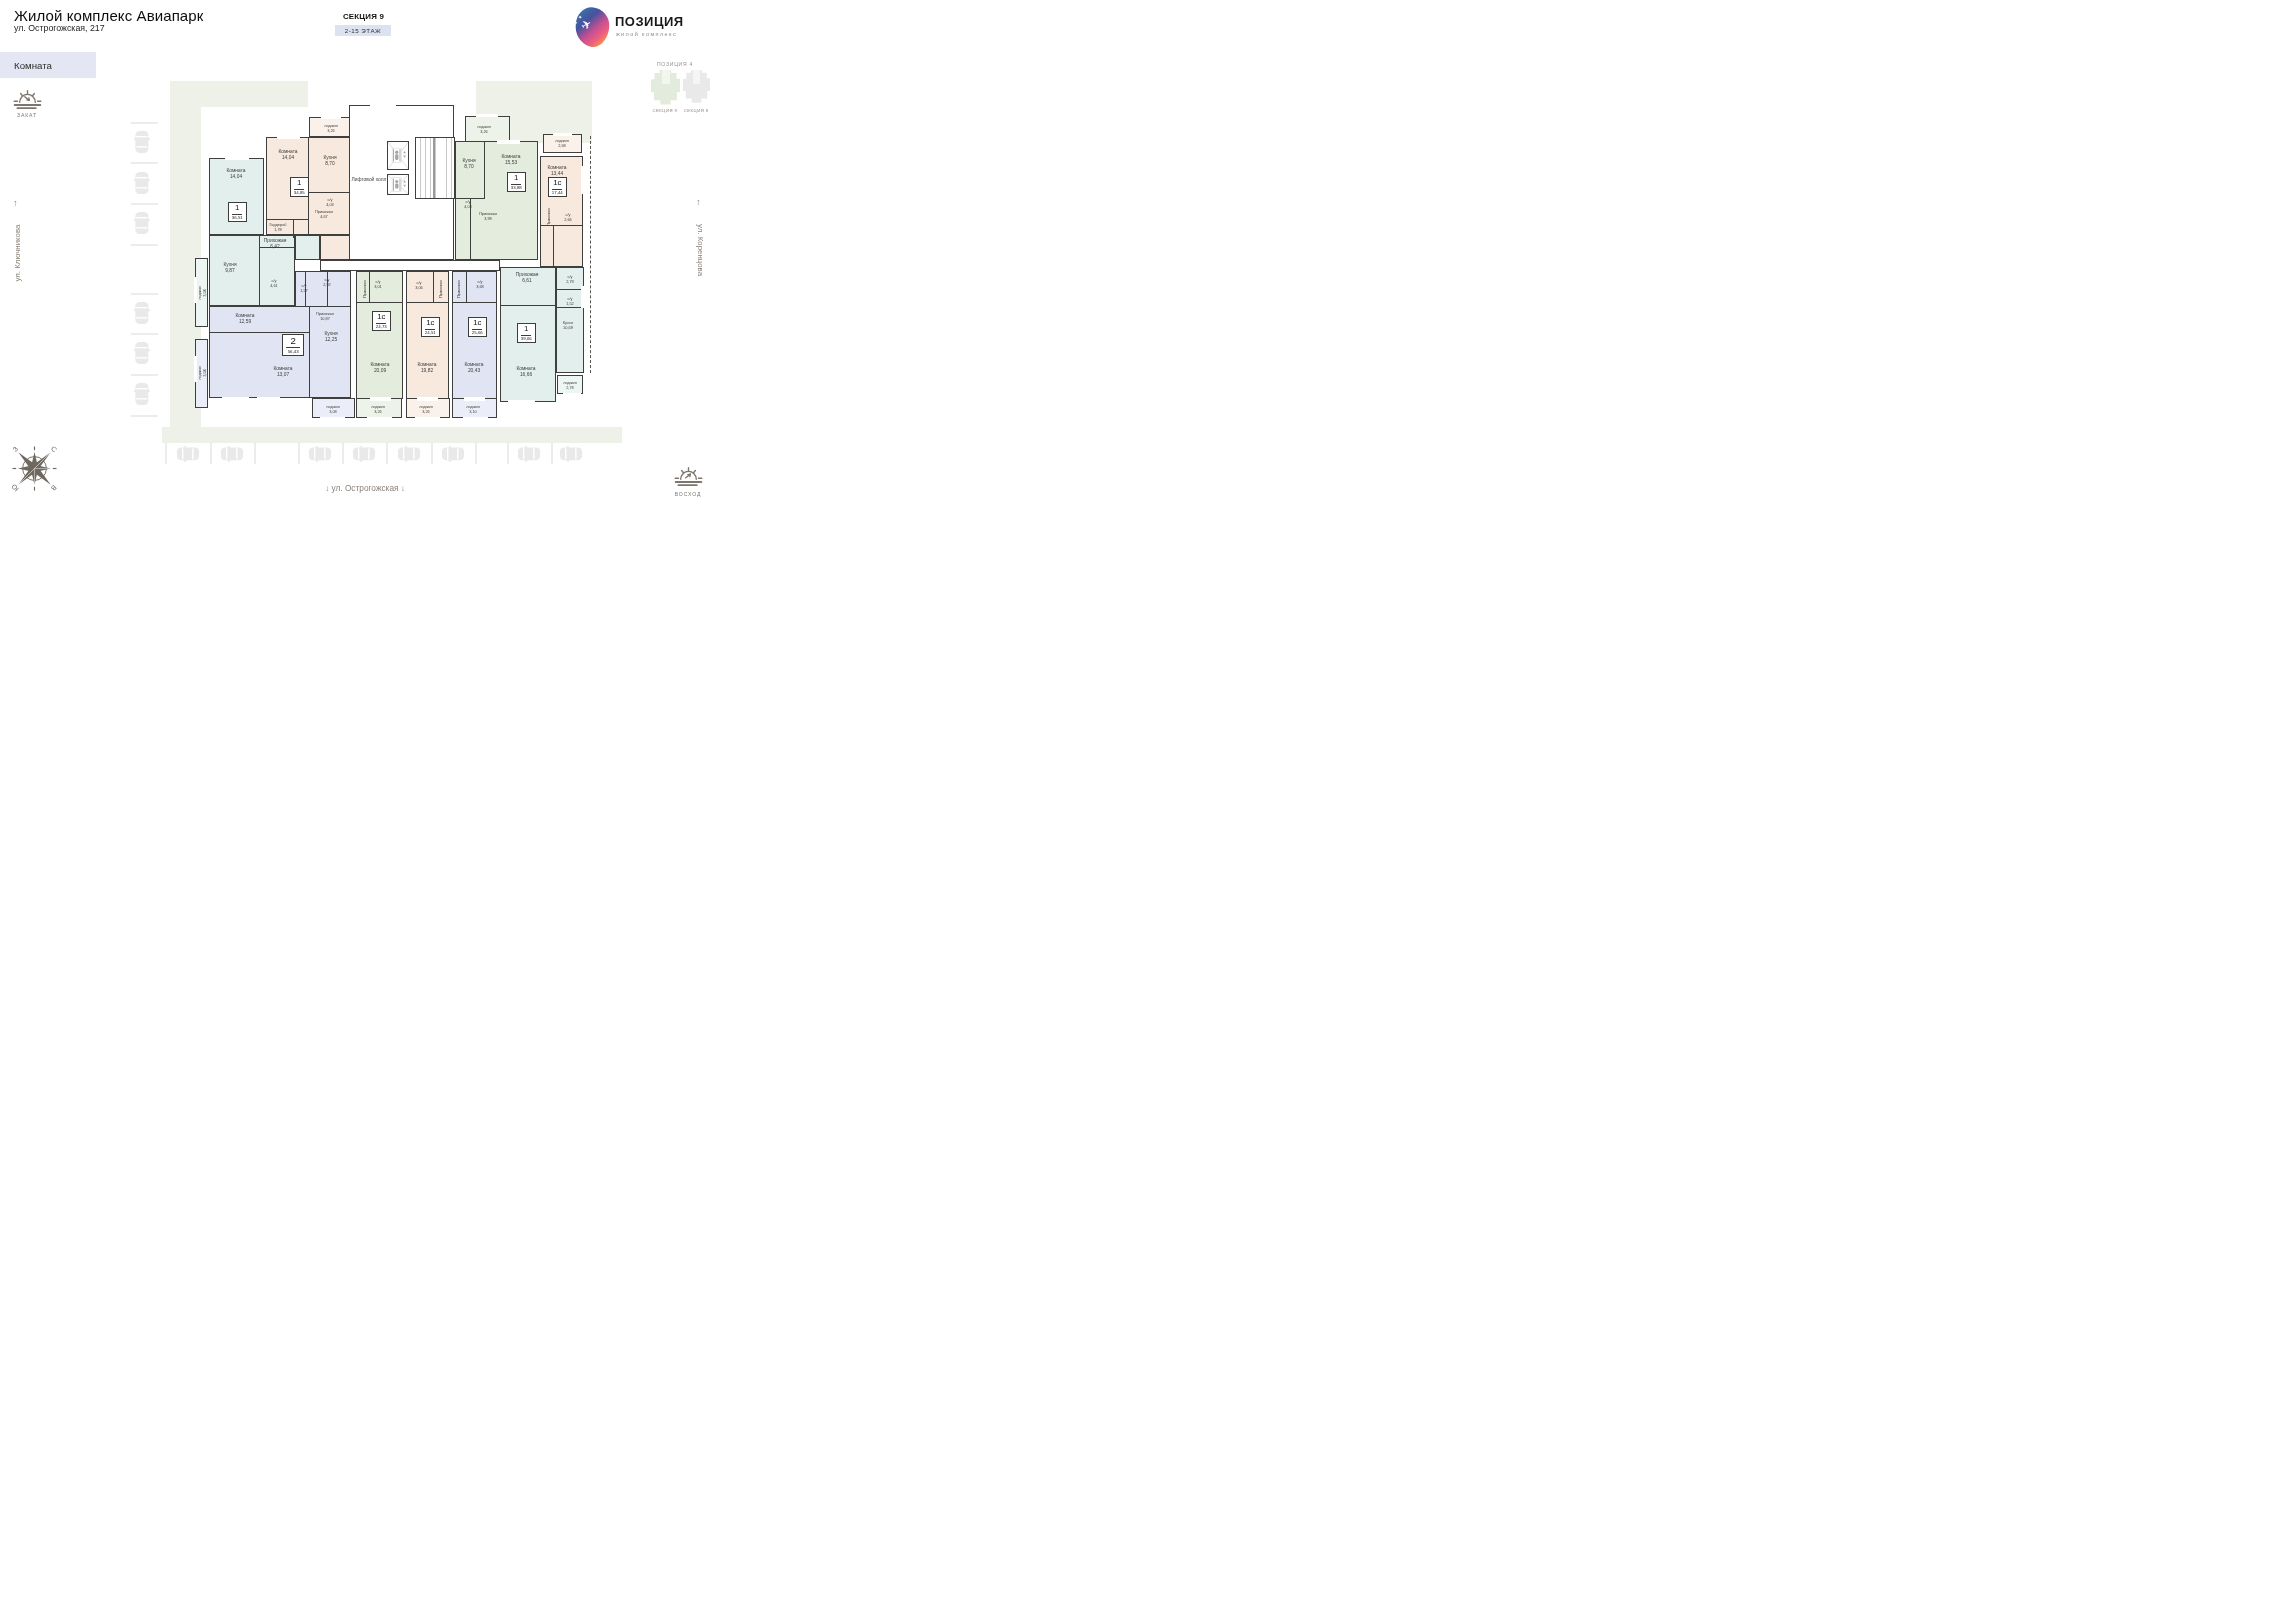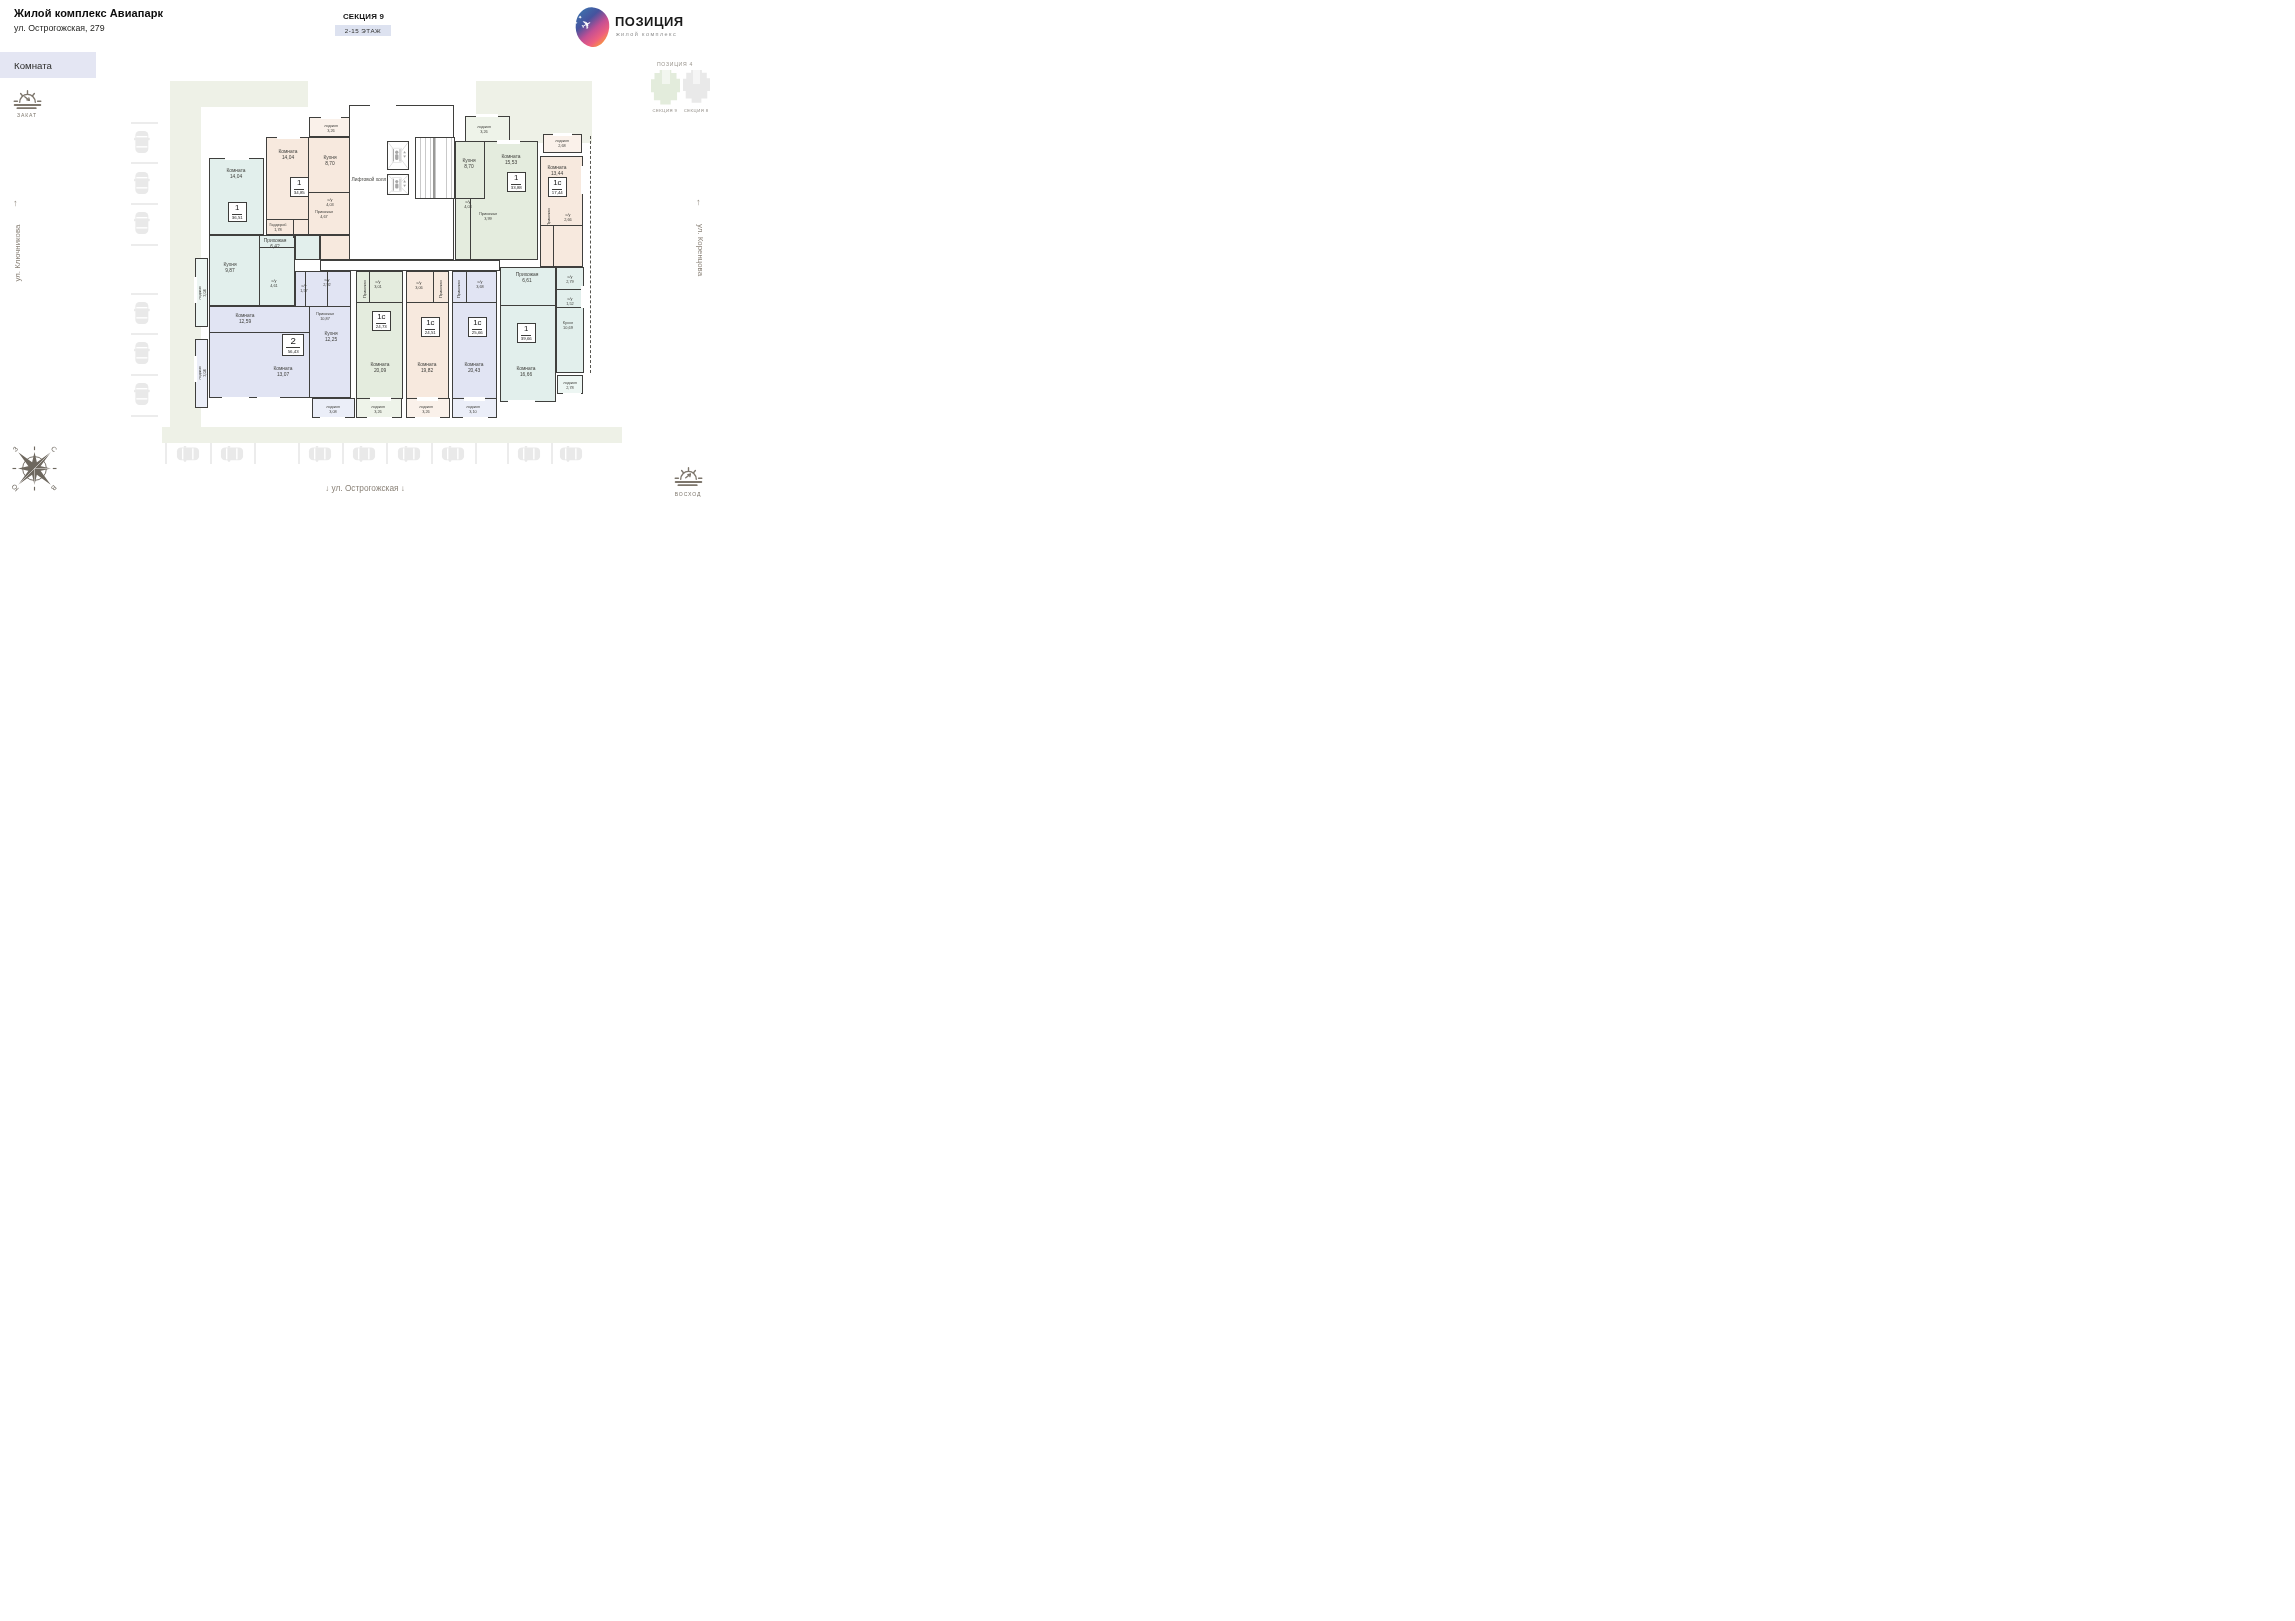--- a/index.html
+++ b/index.html
@@ -1,20 +1,20 @@
 <!DOCTYPE html>
 <html style="font-size:7.4px"><head>
 <meta charset="utf-8">
 <style>
   html,body{margin:0;padding:0;background:#fff;}
   #app{position:relative;width:717px;height:507px;background:#fff;overflow:hidden;
        font-family:"Liberation Sans", sans-serif;color:#3f3f3d;}
   .abs{position:absolute;}
   
-  .title{left:14px;top:6.5px;font-size:11px;font-weight:700;color:#0d0d0d;letter-spacing:0.1px;}
+  .title{left:14px;top:6.5px;font-size:15px;font-weight:400;color:#0d0d0d;letter-spacing:0.1px;}
   .address{left:14px;top:23px;font-size:8.8px;color:#1e1e1c;}
   .tab{left:0;top:52px;width:96px;height:26px;background:#e4e6f3;}
   .tab span{position:absolute;left:14px;top:50%;transform:translateY(-50%);font-size:9.7px;color:#2f2f2d;}
   .section-name{left:324px;top:12px;width:79px;text-align:center;font-size:7.9px;font-weight:700;color:#111;letter-spacing:0.2px;}
   .floors-chip{left:335px;top:24.5px;width:56px;height:11.6px;background:#dde2f0;text-align:center;line-height:11.6px;font-size:6.2px;color:#2f2f2d;letter-spacing:0.5px;}
   
   .logo-name{left:615px;top:14px;font-size:13px;font-weight:700;color:#1a1a1a;letter-spacing:0.5px;}
   .logo-sub{left:616px;top:30.5px;font-size:5.5px;color:#8d8d8d;letter-spacing:1.4px;}
   .plane{left:581px;top:16.6px;font-size:12.5px;color:#fff;transform:rotate(-28deg);}
   .spark1{left:578px;top:14px;font-size:5.1px;color:#fff;}
@@ -55,21 +55,21 @@
   .dash{width:0;border-left:0.9px dashed #55544f;z-index:2;}
   .pdiv{background:#ececec;z-index:1;}
   .car{z-index:2;}
 </style>
 </head>
 <body>
 
 <div id="app">
 
   <div class="abs title">Жилой комплекс Авиапарк</div>
-  <div class="abs address">ул. Острогожская, 279</div>
+  <div class="abs address">ул. Острогожская, 217</div>
   <div class="abs tab">
     <span>Комната</span>
   </div>
   <div class="abs section-name">СЕКЦИЯ 9</div>
   <div class="abs floors-chip">2-15 ЭТАЖ</div>
 
   <svg class="abs" style="left:572px;top:5.5px;" width="42" height="44" viewBox="0 0 90 95">
     <defs>
         <linearGradient id="lg" x1="0" y1="0" x2="0.75" y2="1">
       <stop offset="0" stop-color="#3a7db2"></stop>

